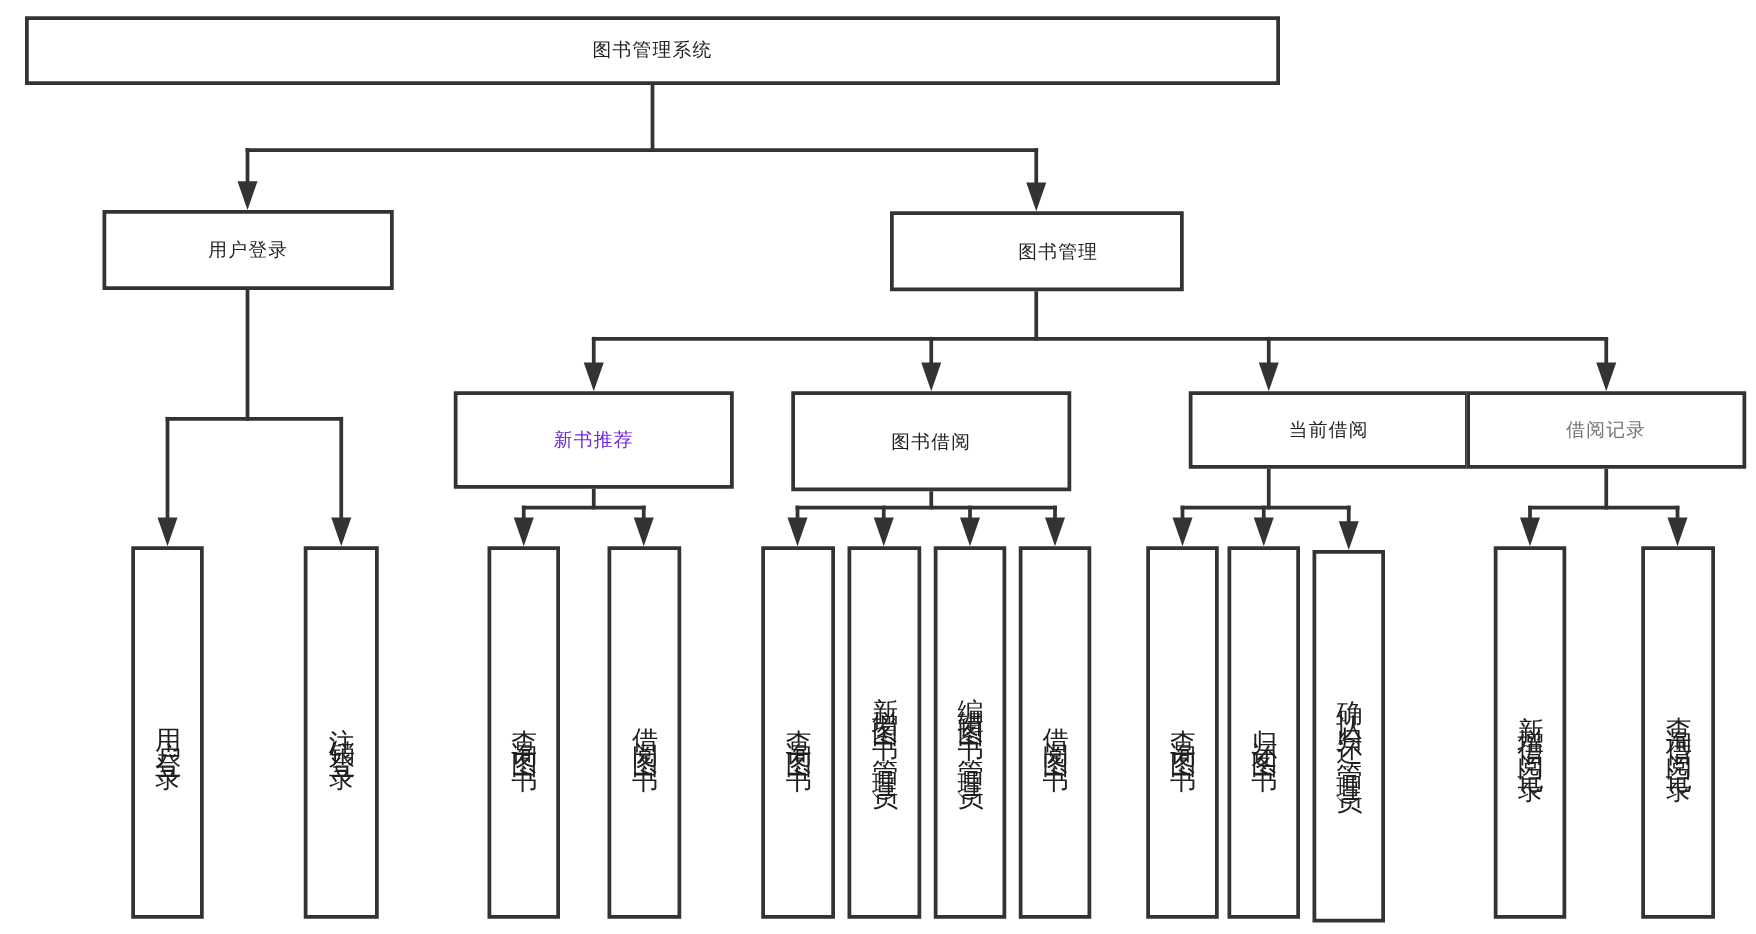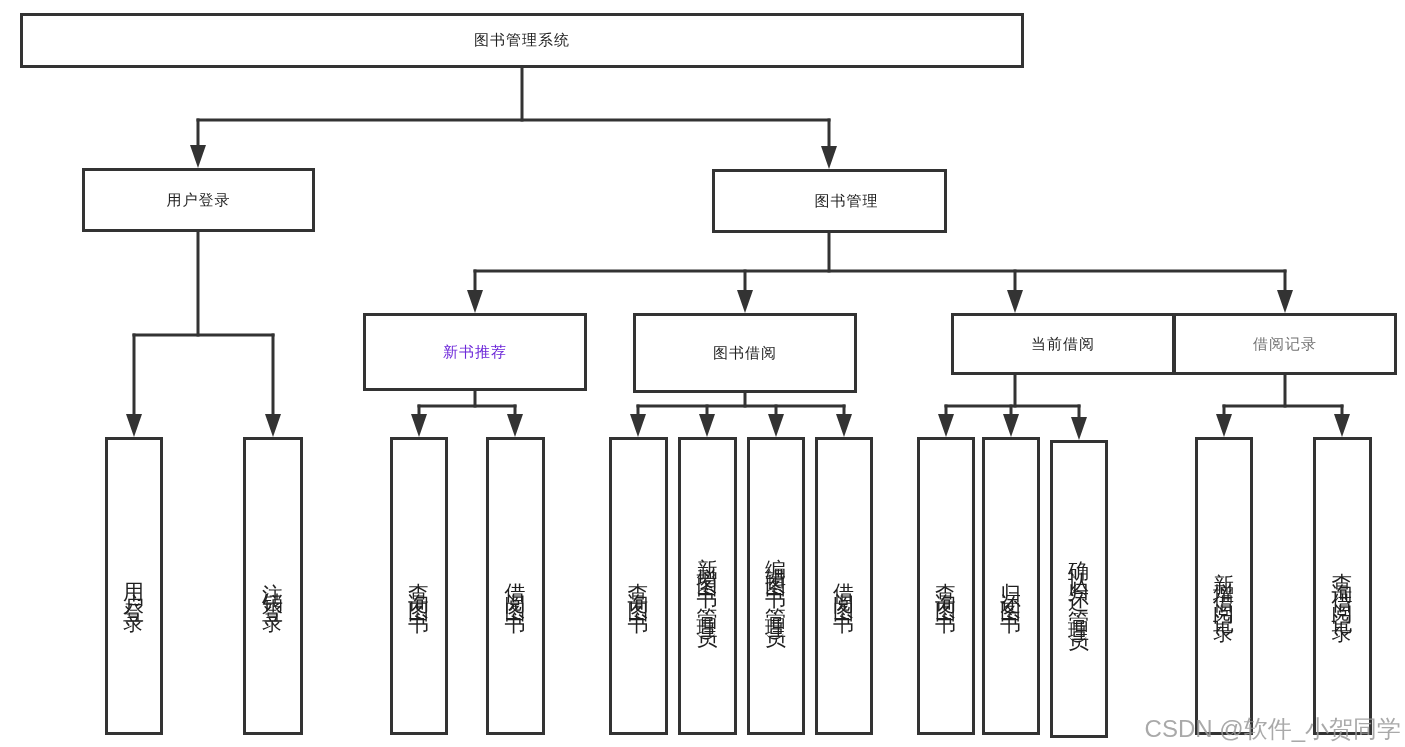--- a/index.html
+++ b/index.html
@@ -160,14 +160,13 @@
       <div class="node vertical" style="left: 1050px; top: 440px; width: 58px; height: 298px; border-color: rgb(51, 51, 51); color: rgb(31, 31, 31);">
         <span class="label">确认归还（管理员）</span>
       </div>
       <div class="node vertical" style="left: 1195px; top: 437px; width: 58px; height: 298px; border-color: rgb(51, 51, 51); color: rgb(31, 31, 31);">
         <span class="label">新增借阅记录</span>
       </div>
       <div class="node vertical" style="left: 1313px; top: 437px; width: 59px; height: 298px; border-color: rgb(51, 51, 51); color: rgb(31, 31, 31);">
         <span class="label">查询借阅记录</span>
       </div>
     </div>
-  <div class="watermark">CSDN @软件_小贺同学</div>
 </div>
 
 </body></html>

